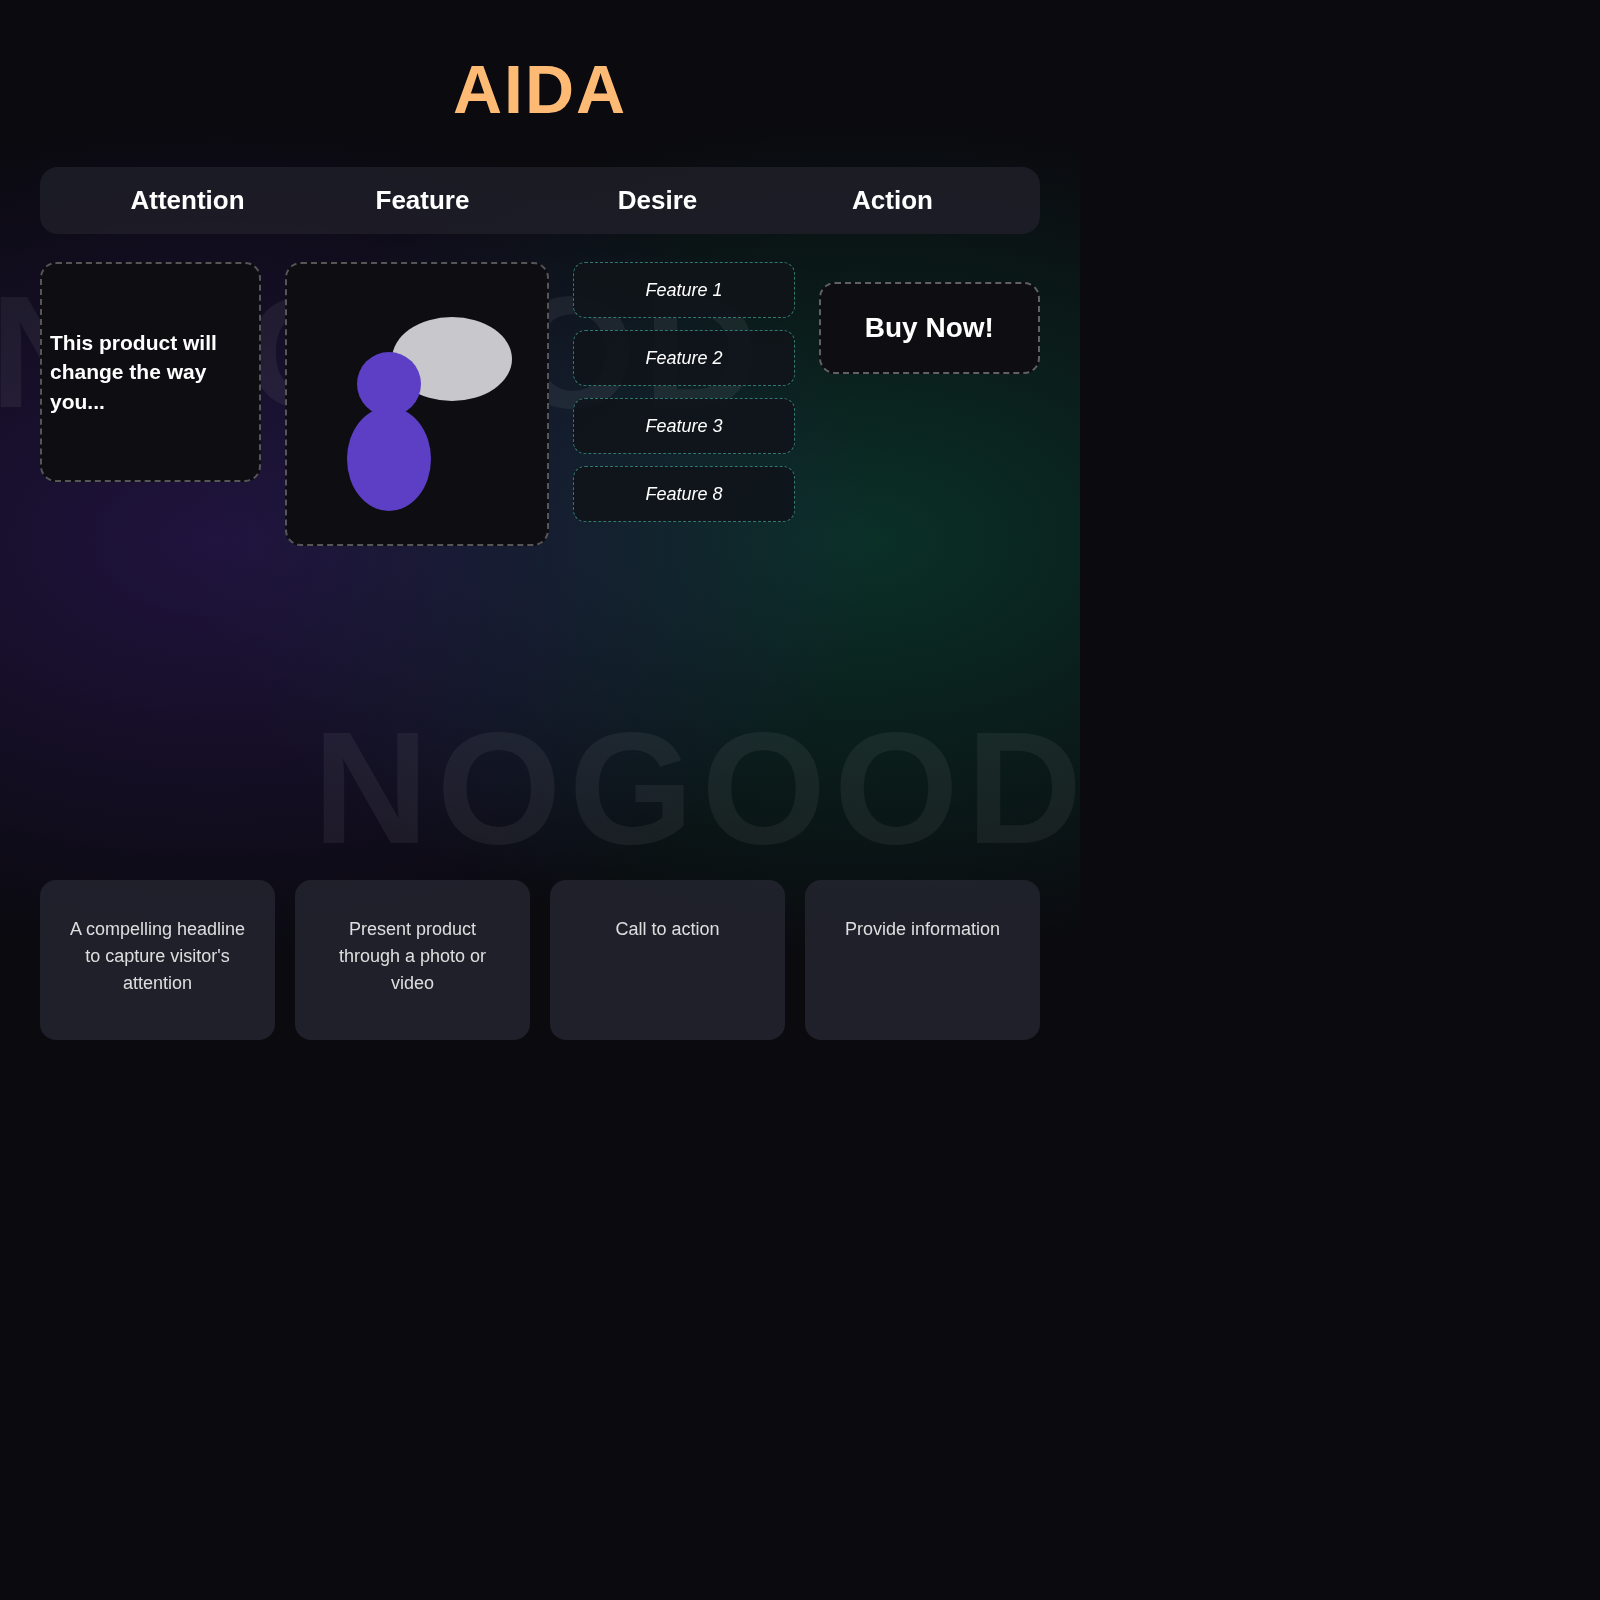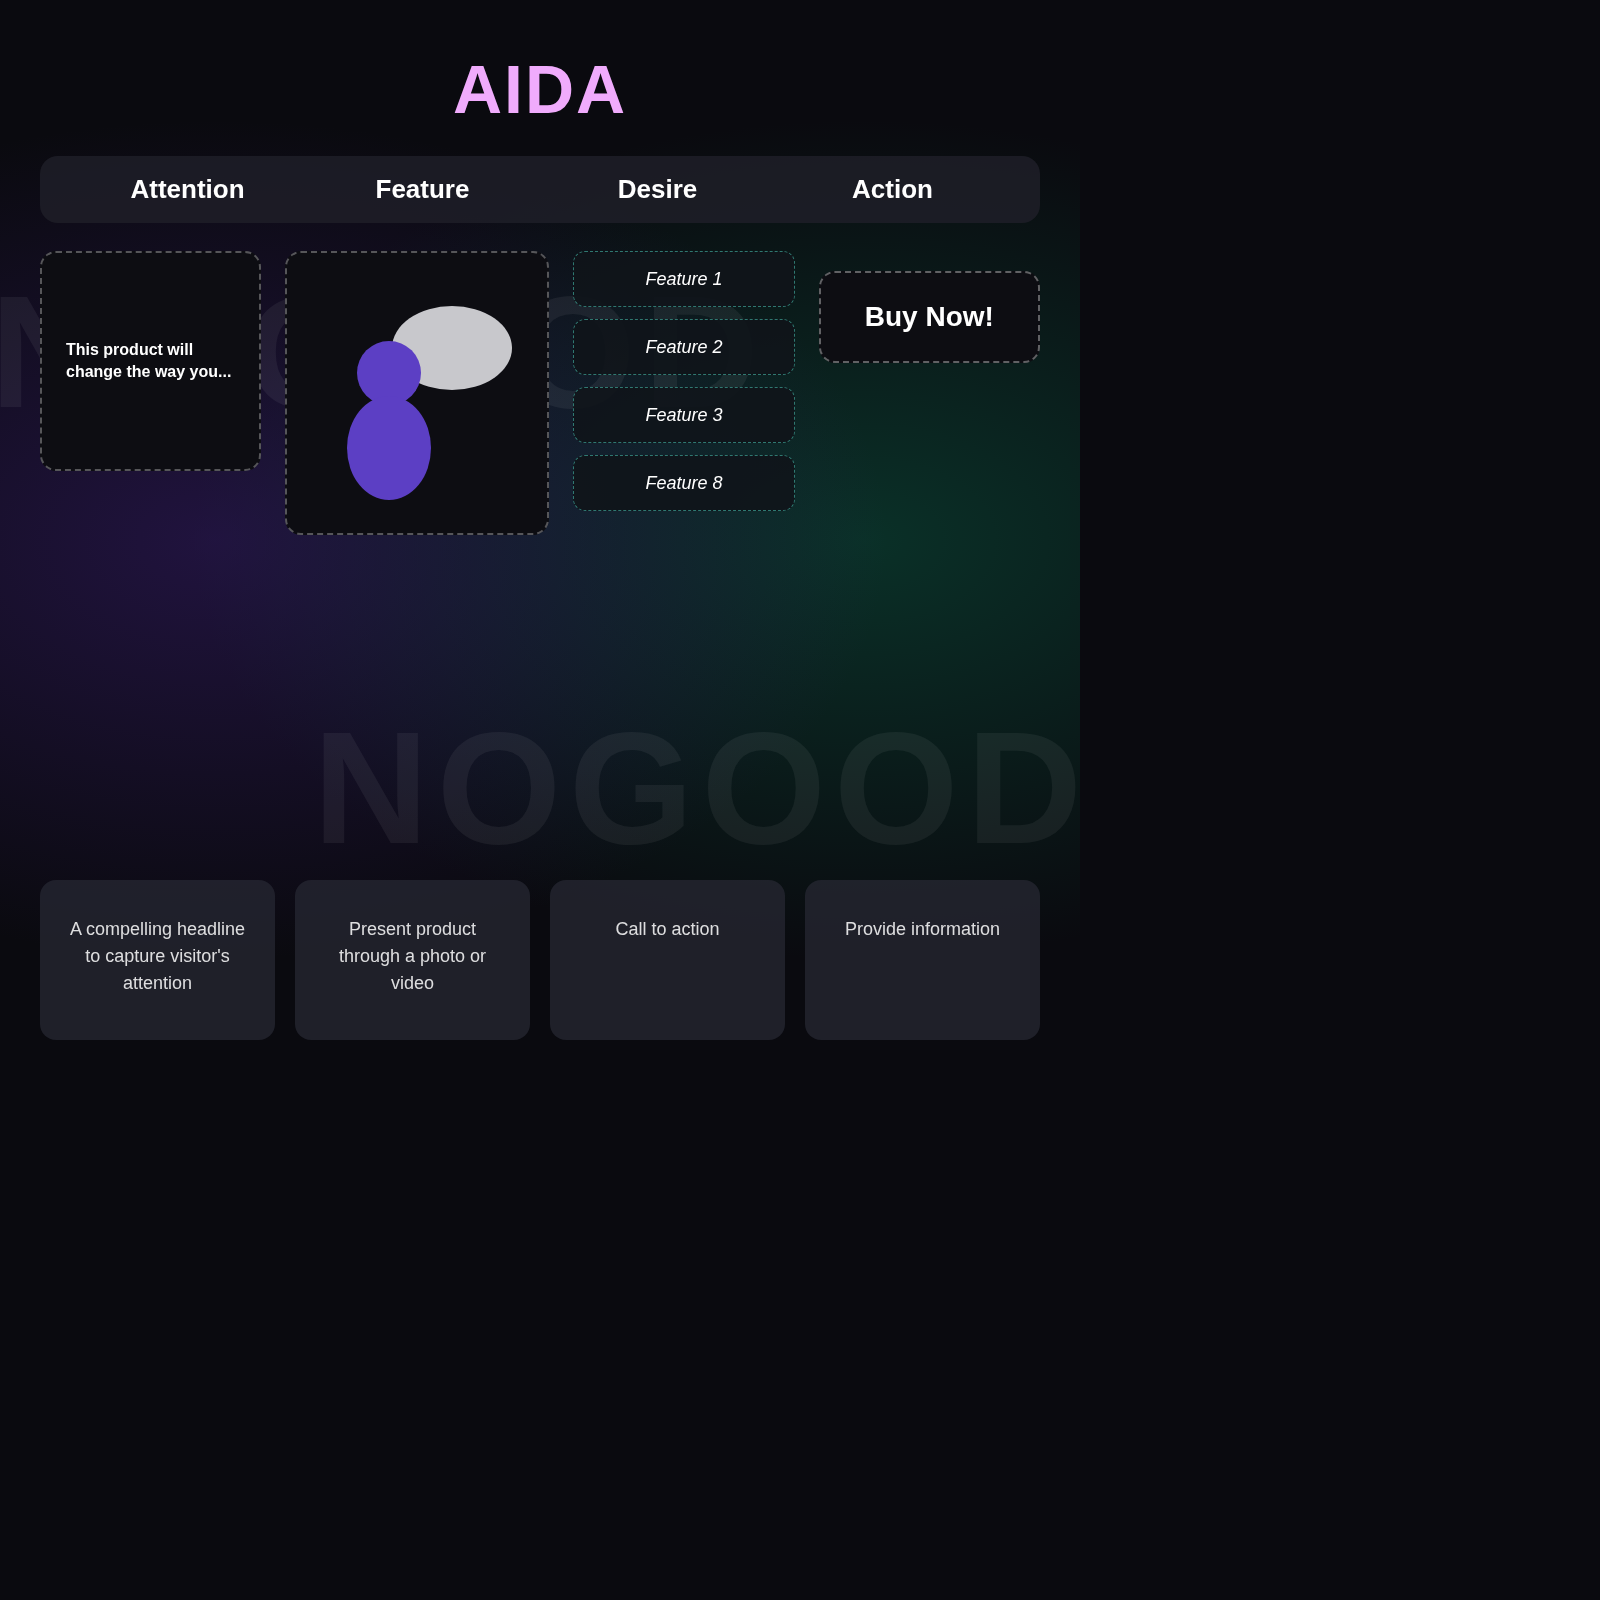--- a/index.html
+++ b/index.html
@@ -49,25 +49,25 @@
       height: 100%;
       padding: 50px 40px 40px;
       display: flex;
       flex-direction: column;
       gap: 28px;
     }
 
     
     .page-title {
       text-align: center;
-      color: #f0abfc;
+      color: #fdba74;
       font-size: 68px;
       font-weight: 800;
       letter-spacing: 2px;
-      margin-bottom: 0;
+      margin-bottom: 11px;
     }
 
     
     .header-bar {
       background: rgba(30, 30, 40, 0.85);
       border-radius: 18px;
       display: flex;
       align-items: center;
       padding: 18px 30px;
       gap: 0;
@@ -97,23 +97,23 @@
       flex-direction: column;
       gap: 16px;
       align-items: center;
     }
 
     
     .attention-card {
       background: #0d0d12;
       border: 2px dashed rgba(255,255,255,0.3);
       border-radius: 16px;
-      padding: 28px 24px;
-      color: #ffffff;
-      font-size: 16px;
+      padding: 28px 8px;
+      color: #ffffff;
+      font-size: 21px;
       font-weight: 700;
       line-height: 1.4;
       width: 100%;
       min-height: 220px;
       display: flex;
       align-items: center;
     }
 
     
     .interest-card {

